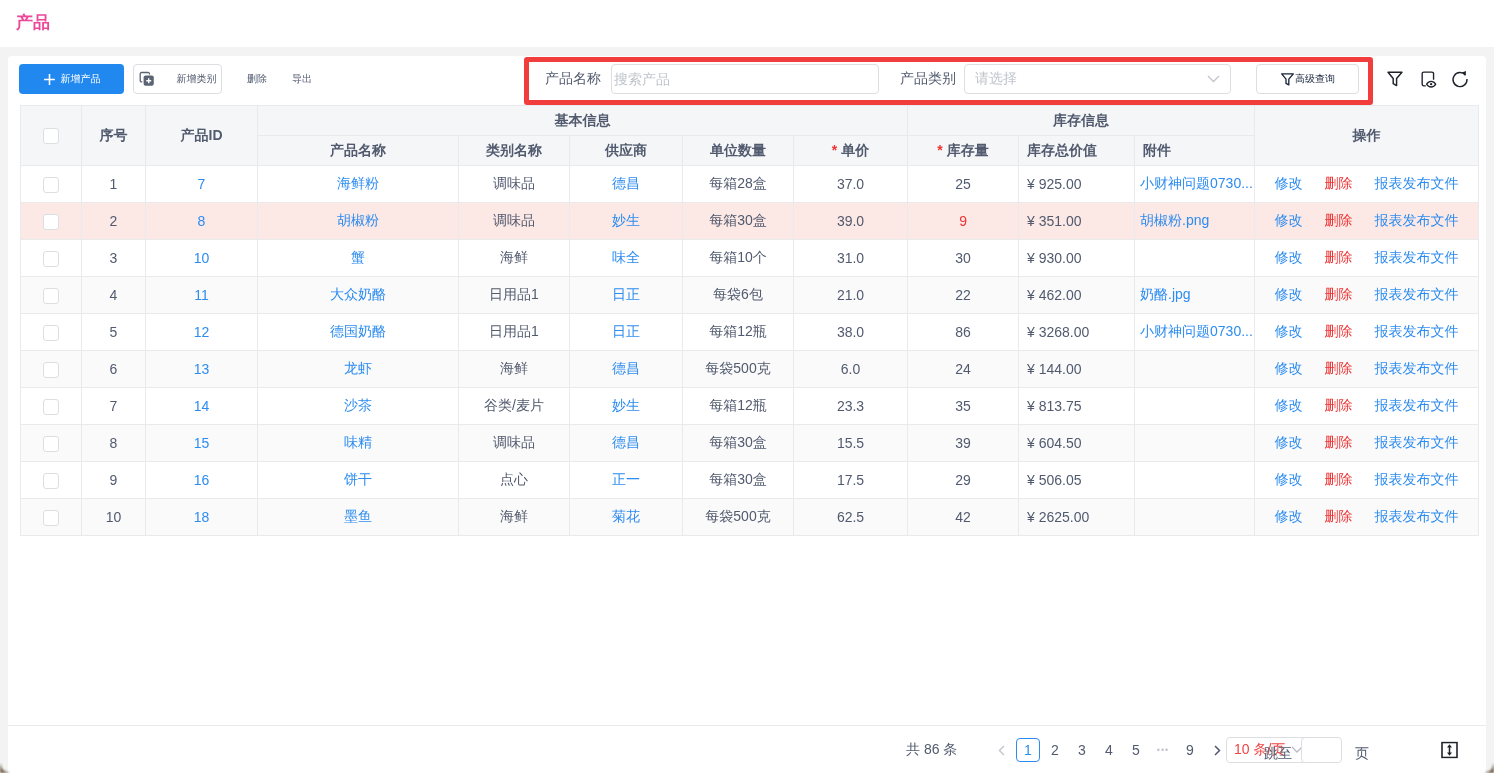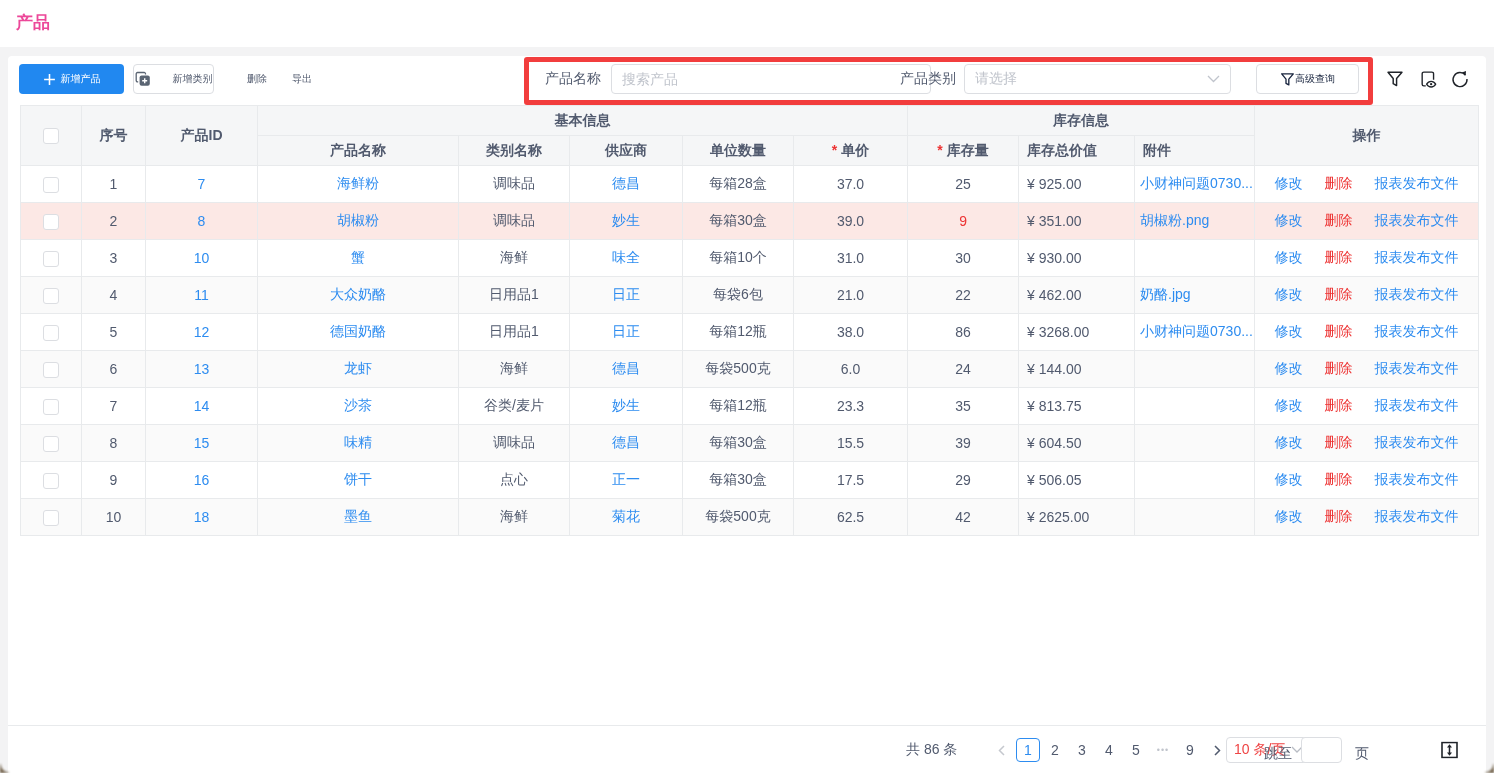--- a/index.html
+++ b/index.html
@@ -13,28 +13,28 @@
 .topbar { position:absolute; left:0; top:0; width:1494px; height:47px; background:#fff; }
 .page-title { position:absolute; left:16px; top:0; line-height:46px; font-size:17px; font-weight:700; color:#ec4899; }
 
 .card { position:absolute; left:8px; top:56px; width:1478px; height:717px; background:#fff; border-radius:4px 4px 0 0; }
 
 .toolbar { position:absolute; left:0; top:8px; width:100%; height:30px; }
 .toolbar > * { position:absolute; top:0; height:30px; }
 .btn { display:flex; align-items:center; justify-content:center; border-radius:4px; font-size:10px; cursor:pointer; border:none; padding:0; }
 .btn svg { flex:0 0 auto; }
 .btn-primary { left:11px; width:105px; background:#2188f0; color:#fff; gap:5px; }
-.btn-default { left:125px; width:81px; background:#fff; border:1px solid #dcdee2; color:#515a6e; gap:22px; }
+.btn-default { left:125px; width:89px; background:#fff; border:1px solid #dcdee2; color:#515a6e; gap:22px; }
 .btn-text { background:transparent; border:none; color:#515a6e; display:flex; align-items:center; }
 .tb-delete { left:239px; }
 .tb-export { left:284px; }
 .f-label { display:flex; align-items:center; color:#515a6e; }
 .lbl-name { left:537px; }
 .lbl-cat  { left:892px; }
-.f-input { left:603px; width:320px; border:1px solid #dcdee2; border-radius:4px; background:#fff; padding:0 10px; font-size:14px; color:#515a6e; font-family:"Liberation Sans",sans-serif; outline:none; }
+.f-input { left:603px; width:268px; border:1px solid #dcdee2; border-radius:4px; background:#fff; padding:0 2px; font-size:14px; color:#515a6e; font-family:"Liberation Sans",sans-serif; outline:none; }
 .f-input::placeholder { color:#c0c4cc; }
 .f-select { left:956px; width:267px; border:1px solid #dcdee2; border-radius:4px; background:#fff; display:flex; align-items:center; padding:0 10px; color:#c0c4cc; }
 .f-select .chev { margin-left:auto; }
 .btn-adv { left:1248px; width:103px; background:#fff; border:1px solid #dcdee2; color:#17233d; }
 .tool-icon { display:flex; align-items:center; justify-content:center; width:20px; cursor:pointer; }
 .ic-funnel { left:1377px; }
 .ic-cols { left:1410px; }
 .ic-refresh { left:1442px; }
 
 .tablewrap { position:absolute; left:12px; top:49px; }

